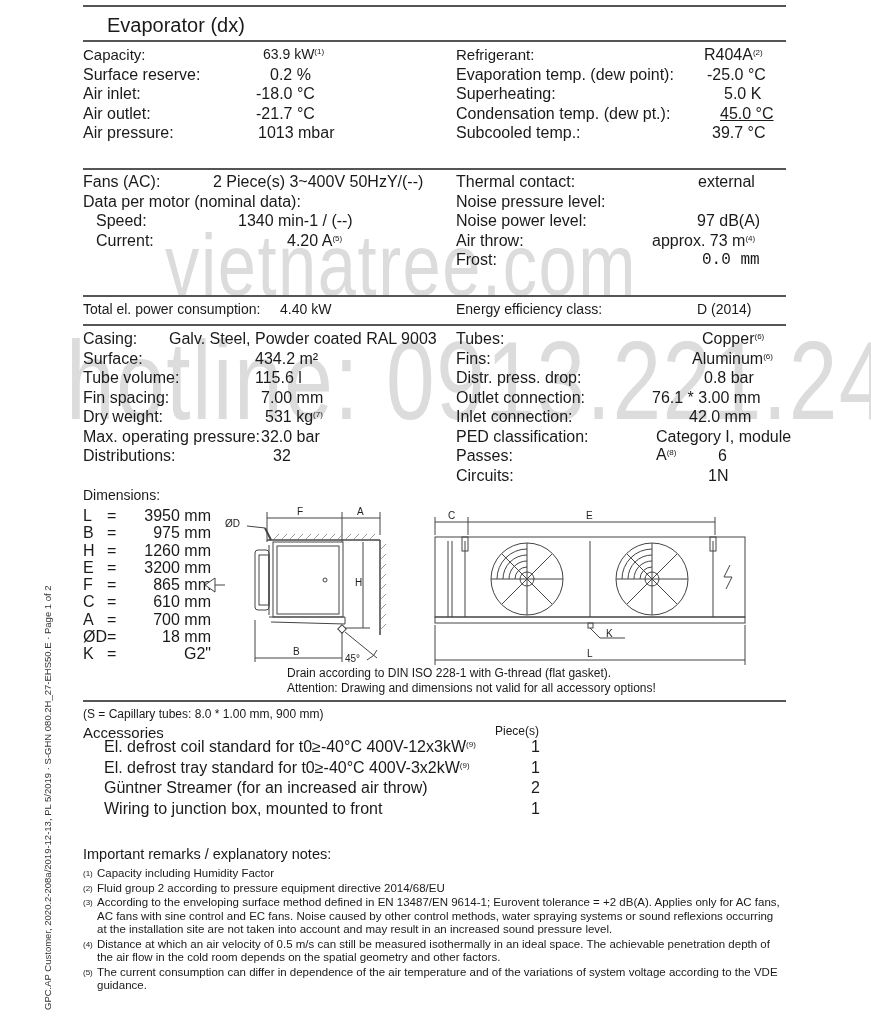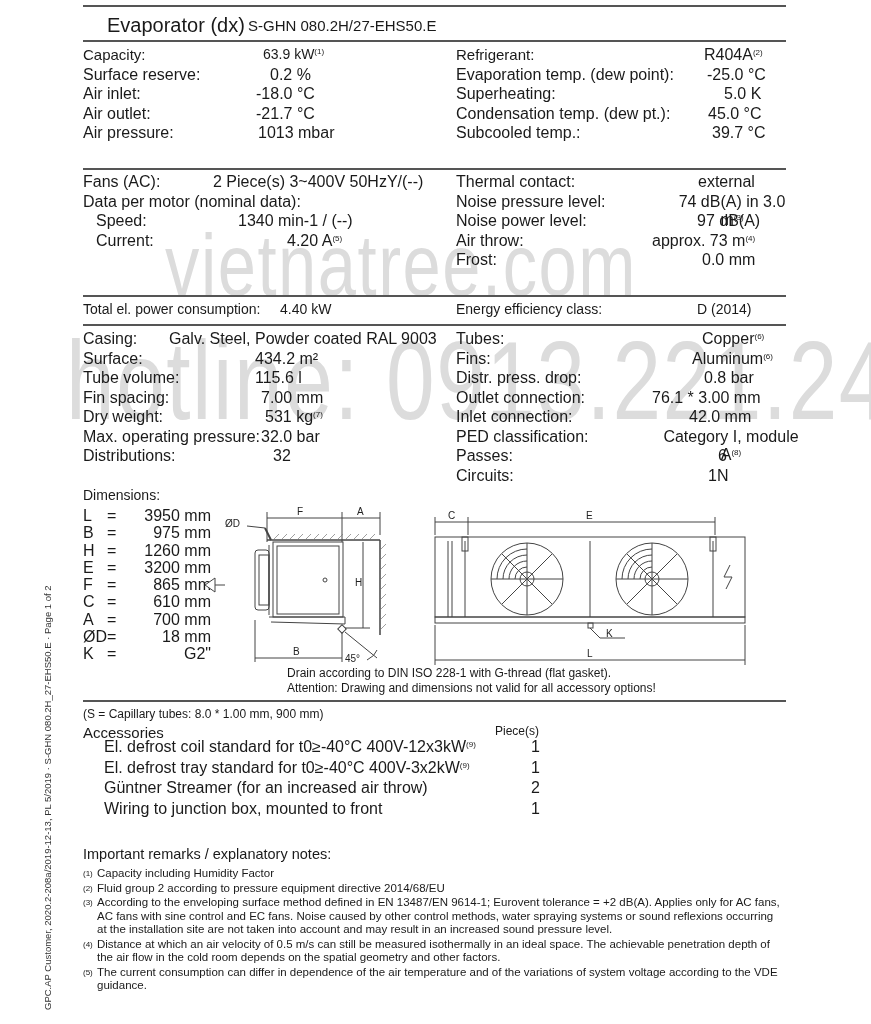--- a/index.html
+++ b/index.html
@@ -12,39 +12,38 @@
   .content { position:absolute; left:0; top:0; width:871px; height:1024px; z-index:1; }
   .hr { position:absolute; left:83px; width:703px; height:0; border-top:2px solid #555; }
   .t { position:absolute; white-space:nowrap; font-size:14px; line-height:19.5px; }
   .t.xs { font-size:11.5px; line-height:14px; }
   sup { font-size:8px; vertical-align:5px; line-height:0; }
   .sidebar { position:absolute; left:42px; top:1010px; transform:rotate(-90deg); transform-origin:left top;
              font-size:9.5px; color:#333; white-space:nowrap; }
   .col { position:absolute; }
   .row { height:19.5px; position:relative; }
   .lbl { position:absolute; left:0; }
-  .val { position:absolute;text-align:center; }
+  .val { position:absolute; }
   .note-row { position:relative; font-size:11.5px; line-height:13.5px; padding-left:14px; margin-bottom:1px; }
   .note-row .num { position:absolute; left:0; top:0; font-size:8px; }
   svg text { font-family:"Liberation Sans", sans-serif; }
 </style>
 </head>
 <body>
 
 <div class="wm wm1">vietnatree.com</div>
 <div class="wm wm2">hotline: 0913.221.249</div>
 
 <div class="sidebar">GPC.AP Customer, 2020.2-208a/2019-12-13, PL 5/2019   ·   S-GHN 080.2H_27-EHS50.E   ·   Page 1 of 2</div>
 
 <div class="content">
 
   <div class="hr" style="top:5px;"></div>
 
   <div class="t" style="left:91px; top:16px; font-size:20px;margin-left:16px;">Evaporator (dx)</div>
-  <div class="t" style="left:248px; top:16px; font-size:15px;">S-GHN 080.2H/27-EHS50.E</div>
   <div class="hr" style="top:40px;"></div>
 
   <div class="col" style="left:83px; top:46px; width:360px;">
     <div class="row">
         <span class="lbl" style="font-size:15px;">Capacity:</span>
         <span class="val" style="left:180px; font-size:14px;"><span>63.9 kW</span><sup>(1)</sup></span>
       </div>
     <div class="row">
         <span class="lbl">Surface reserve:</span>
         <span class="val" style="left:187px;">0.2 %</span>
@@ -71,21 +70,21 @@
     <div class="row">
         <span class="lbl">Evaporation temp. (dew point):</span>
         <span class="val" style="left:251px;">-25.0 °C</span>
       </div>
     <div class="row">
         <span class="lbl">Superheating:</span>
         <span class="val" style="left:268px;">5.0 K</span>
       </div>
     <div class="row">
         <span class="lbl">Condensation temp. (dew pt.):</span>
-        <span class="val" style="left:252px;">45.0 °C</span>
+        <span class="val" style="left:264px;text-decoration:underline;">45.0 °C</span>
       </div>
     <div class="row">
         <span class="lbl">Subcooled temp.:</span>
         <span class="val" style="left:256px;">39.7 °C</span>
       </div>
   </div>
 
   <div class="hr" style="top:168px;"></div>
 
   <div class="col" style="left:83px; top:173px; width:370px;">
@@ -106,33 +105,32 @@
       </div>
   </div>
 
   <div class="col" style="left:456px; top:173px; width:340px;">
     <div class="row">
         <span class="lbl">Thermal contact:</span>
         <span class="val" style="left:242px;">external</span>
       </div>
     <div class="row">
         <span class="lbl">Noise pressure level:</span>
-        <span class="val" style="left:212px;"><span>74 dB(A) in 3.0 m</span><sup>(3)</sup></span>
       </div>
     <div class="row">
         <span class="lbl">Noise power level:</span>
         <span class="val" style="left:241px;">97 dB(A)</span>
       </div>
     <div class="row">
         <span class="lbl">Air throw:</span>
         <span class="val" style="left:196px;"><span>approx. 73 m</span><sup>(4)</sup></span>
       </div>
     <div class="row">
         <span class="lbl">Frost:</span>
-        <span class="val" style="left:246px;">0.0 mm</span>
+        <span class="val" style="left:246px;font-family:Liberation Mono, monospace;">0.0 mm</span>
       </div>
   </div>
 
   <div class="hr" style="top:295px;"></div>
 
   <div class="t" style="left:83px; top:300px;">Total el. power consumption:</div>
   <div class="t" style="left:280px; top:300px;">4.40 kW</div>
   <div class="t" style="left:456px; top:300px;">Energy efficiency class:</div>
   <div class="t" style="left:697px; top:300px;">D (2014)</div>
 

